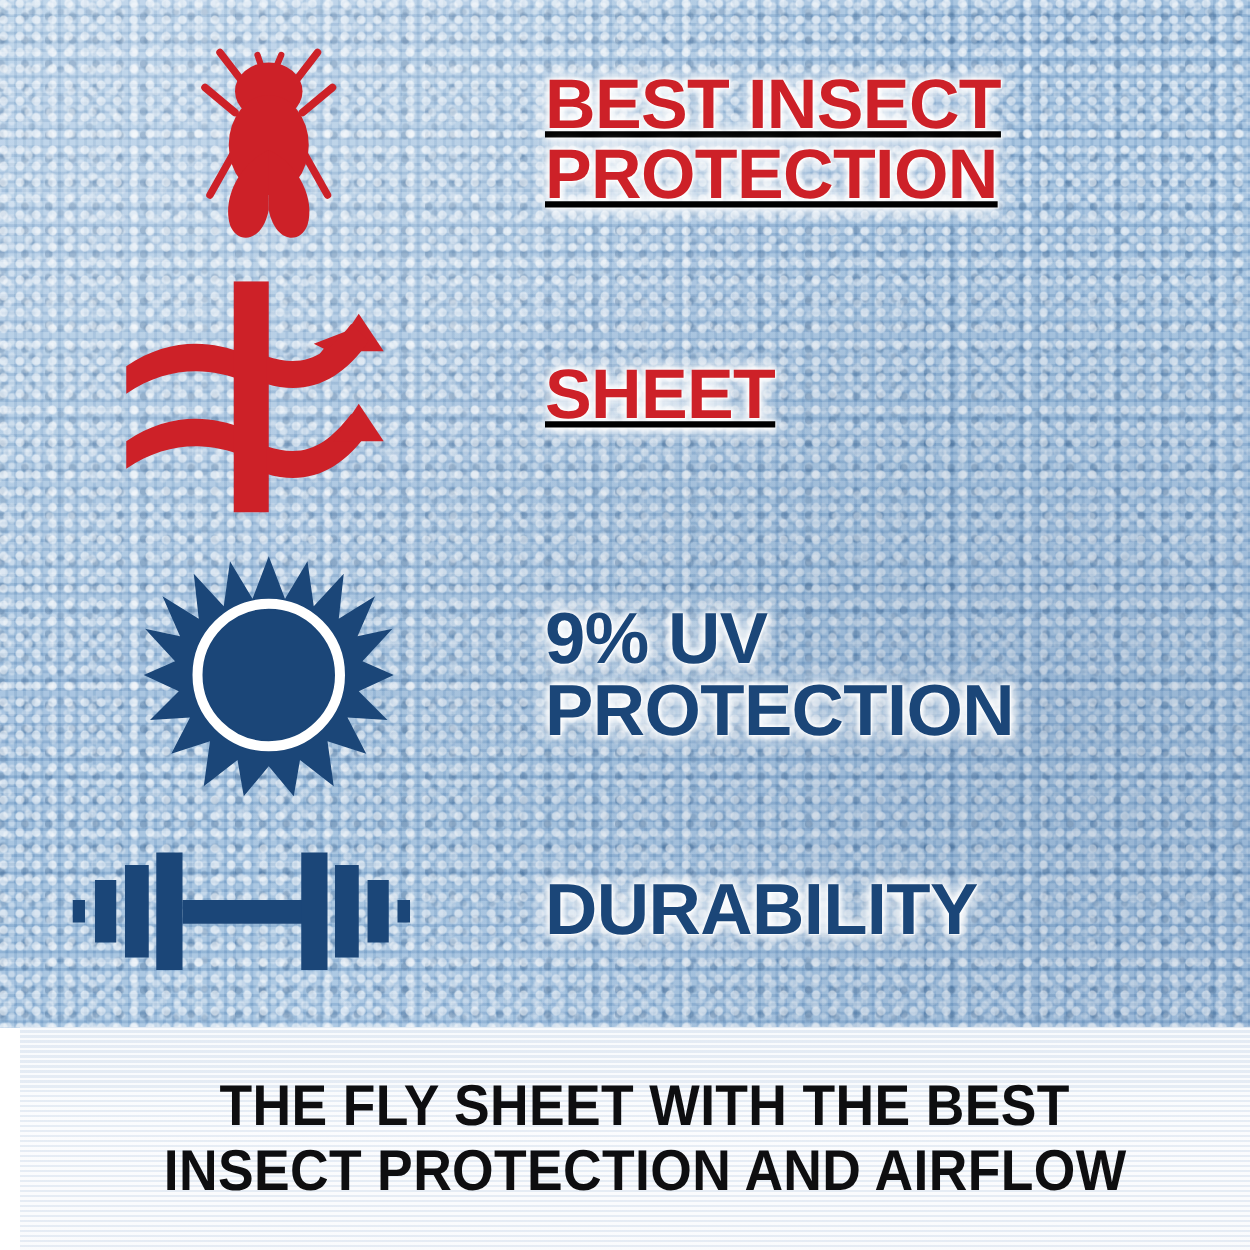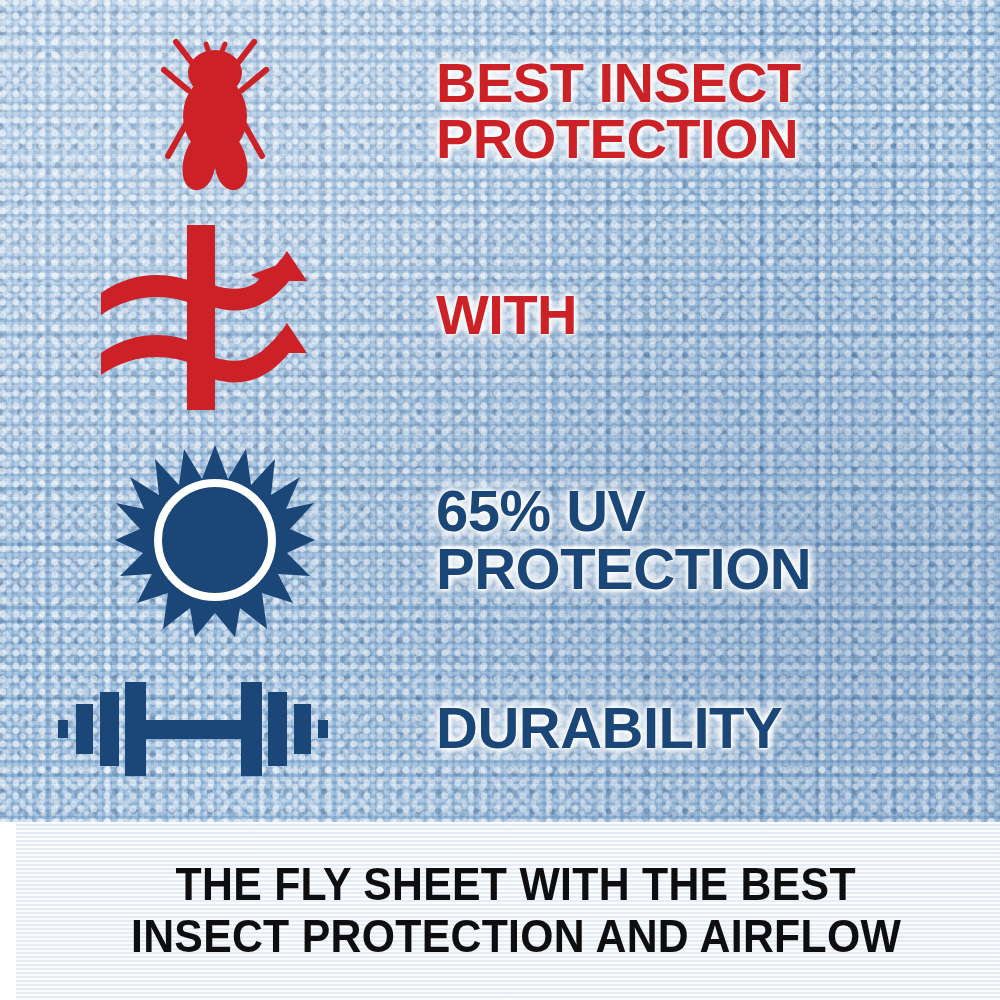--- a/index.html
+++ b/index.html
@@ -93,21 +93,21 @@
   #row-airflow  { top:222px; height:190px; }
   #row-uv       { top:440px; height:200px; }
   #row-durab    { top:648px; height:160px; }
 
   #row-insect  .feat-line { font-size:56px; }
   #row-airflow .feat-line { font-size:56px; }
   #row-uv      .feat-line { font-size:58px; }
   #row-durab   .feat-line { font-size:58px; }
 
   #row-insect  .text-cell,
-  #row-airflow .text-cell { margin-top:-4px; }
+  #row-airflow .text-cell { margin-top:-4px;text-decoration:underline; }
 
   #row-airflow .icon-cell { transform:translateX(-14px); }
   #row-durab   .icon-cell { transform:translateX(-22px); }
 
   
   #banner {
     position:absolute;
     left:16px; top:822px;
     width:1000px; height:178px;
     background:#eef2f8;
@@ -188,38 +188,38 @@
 
           <polygon points="196,26 216,56 176,56"></polygon>
           <path d="M122 60 C152 70 170 60 190 34 L204 48 C182 80 154 92 122 82 Z"></path>
 
           <path d="M122 132 C152 142 170 132 190 106 L204 120 C182 152 154 164 122 154 Z"></path>
           <polygon points="196,98 216,128 176,128"></polygon>
         </g>
       </svg>
     </div>
     <div class="text-cell">
-      <span class="feat-line">WITH</span>
+      <span class="feat-line">SHEET</span>
     </div>
   </div>
 
   <div class="row navy-text" id="row-uv">
     <div class="icon-cell">
       <svg width="200" height="195" viewBox="0 0 200 195" aria-label="sun">
         <g>
 
           <polygon fill="#1b4678" points="100,2 113,36 131,6 136,42 160,16 156,52 185,34 171,66 199,60 175,86 200,97 172,110 195,133 163,131 178,160 147,150 152,186 125,165 120,194 100,170 80,194 75,165 48,186 53,150 22,160 37,131 5,133 28,110 0,97 25,86 1,60 29,66 15,34 44,52 40,16 64,42 69,6 87,36"></polygon>
 
           <circle cx="100" cy="97" r="57" fill="none" stroke="#ffffff" stroke-width="8"></circle>
           <circle cx="100" cy="97" r="52" fill="#1b4678"></circle>
         </g>
       </svg>
     </div>
     <div class="text-cell">
-      <span class="feat-line">65% UV</span>
+      <span class="feat-line">9% UV</span>
       <span class="feat-line">PROTECTION</span>
     </div>
   </div>
 
   <div class="row navy-text" id="row-durab">
     <div class="icon-cell">
       <svg width="270" height="140" viewBox="0 0 270 140" aria-label="dumbbell">
         <g fill="#1b4678">
 
           <rect x="0" y="62" width="10" height="18"></rect>

